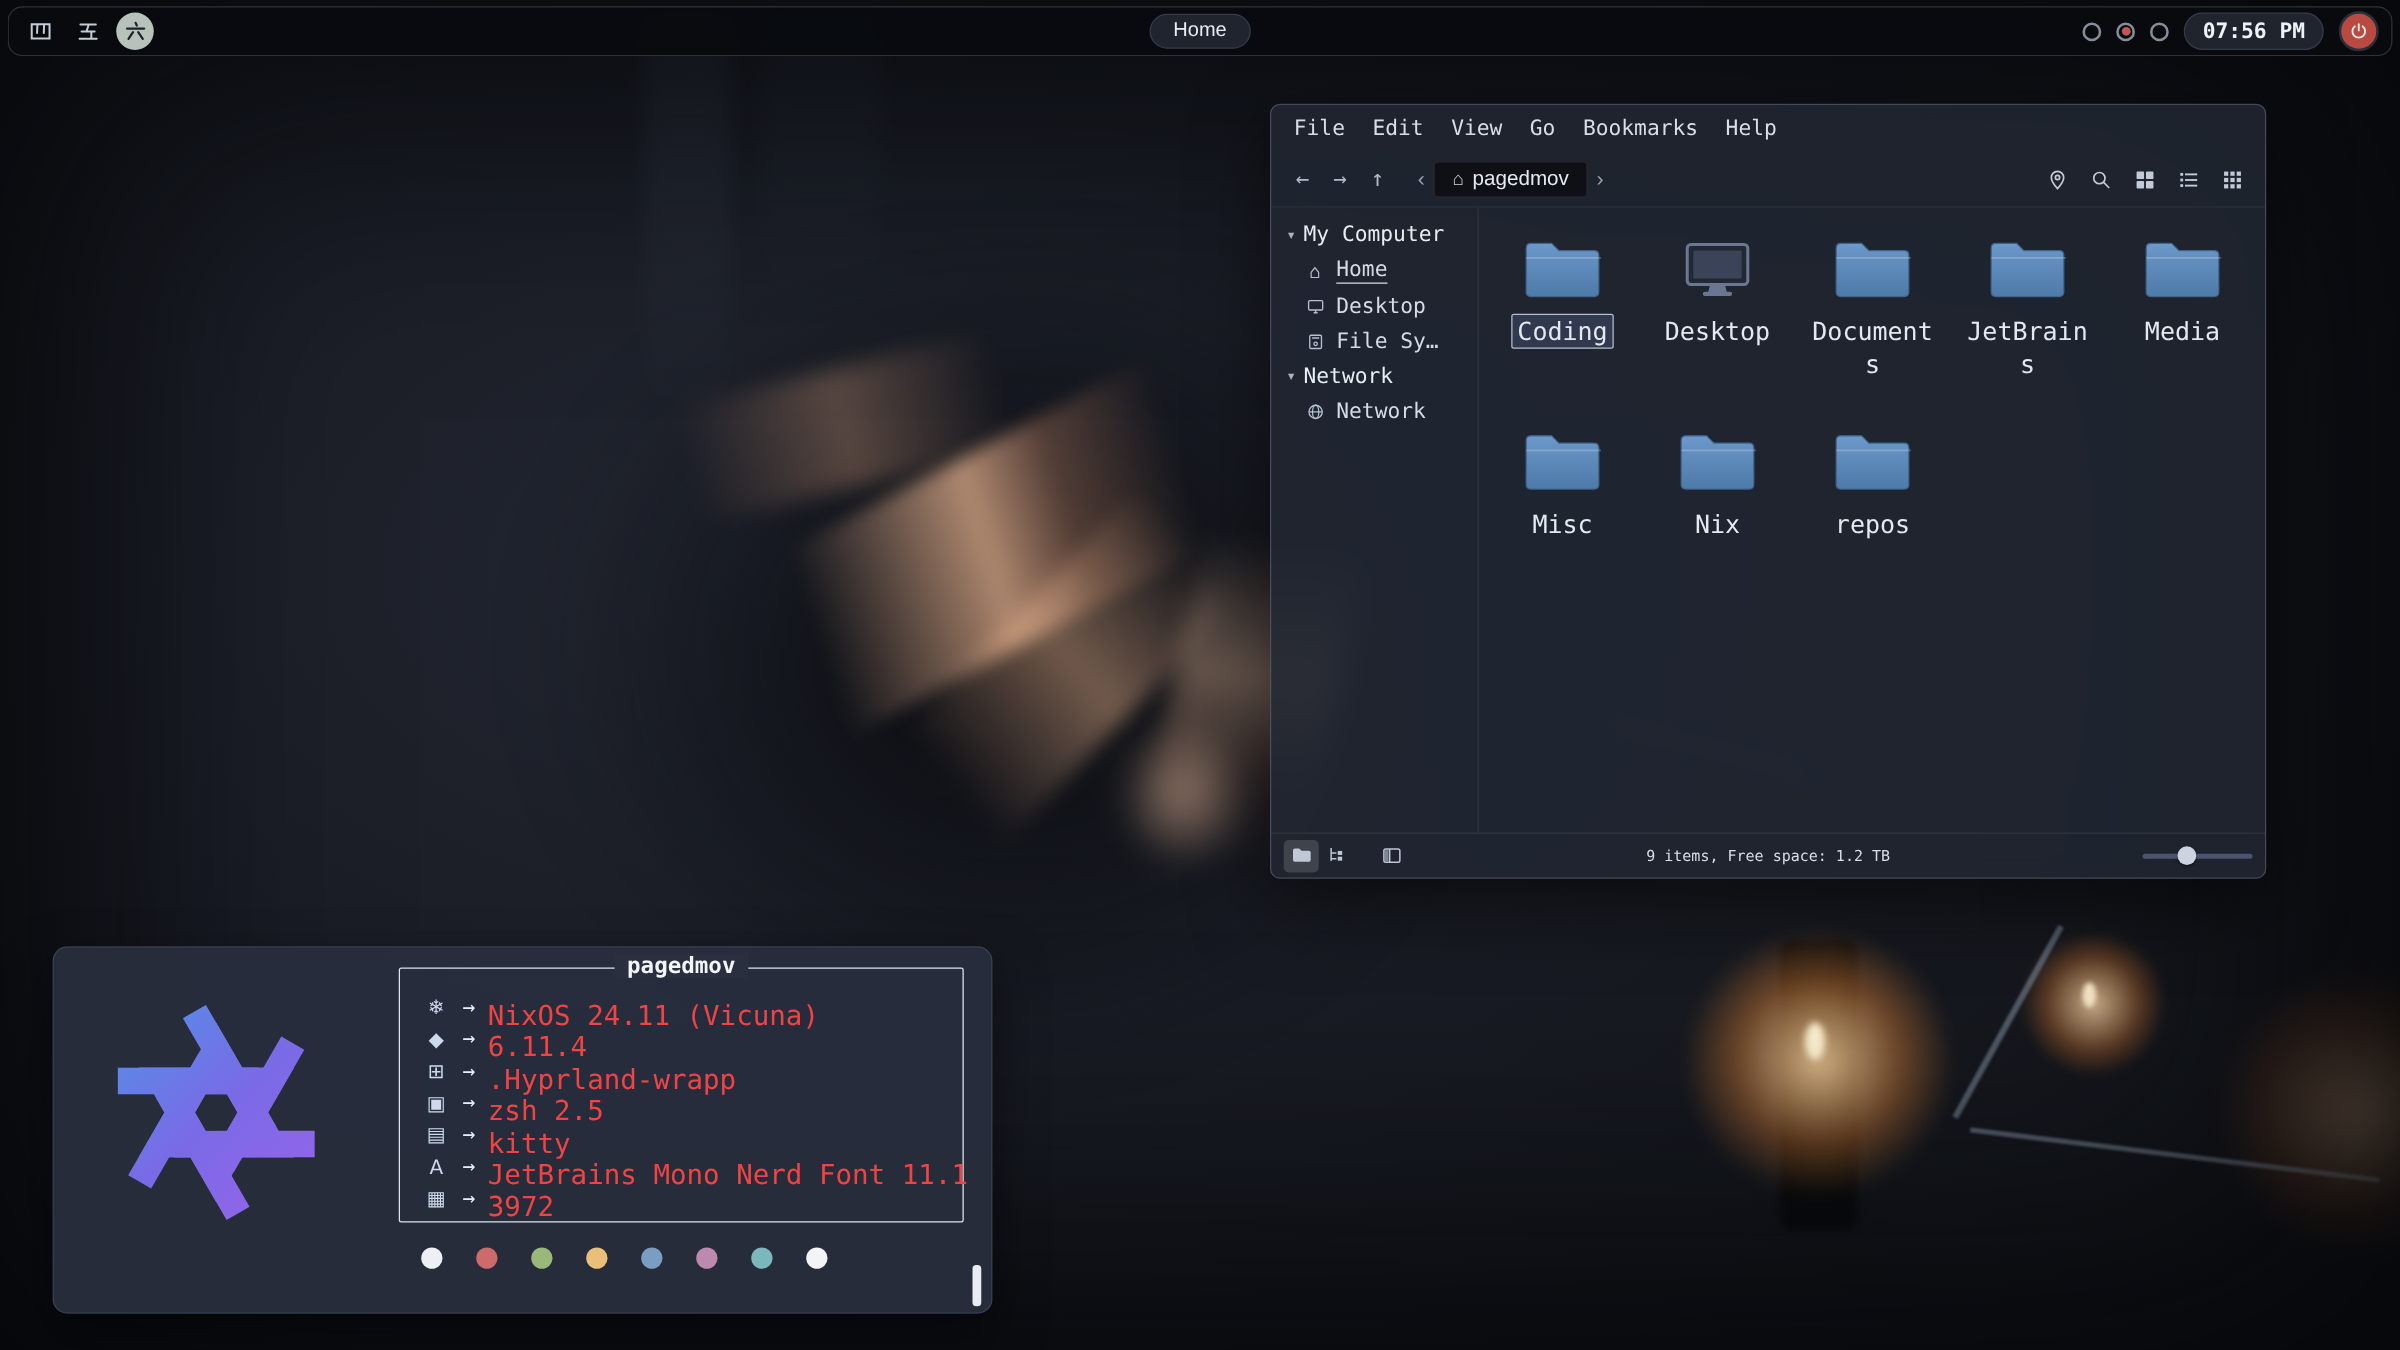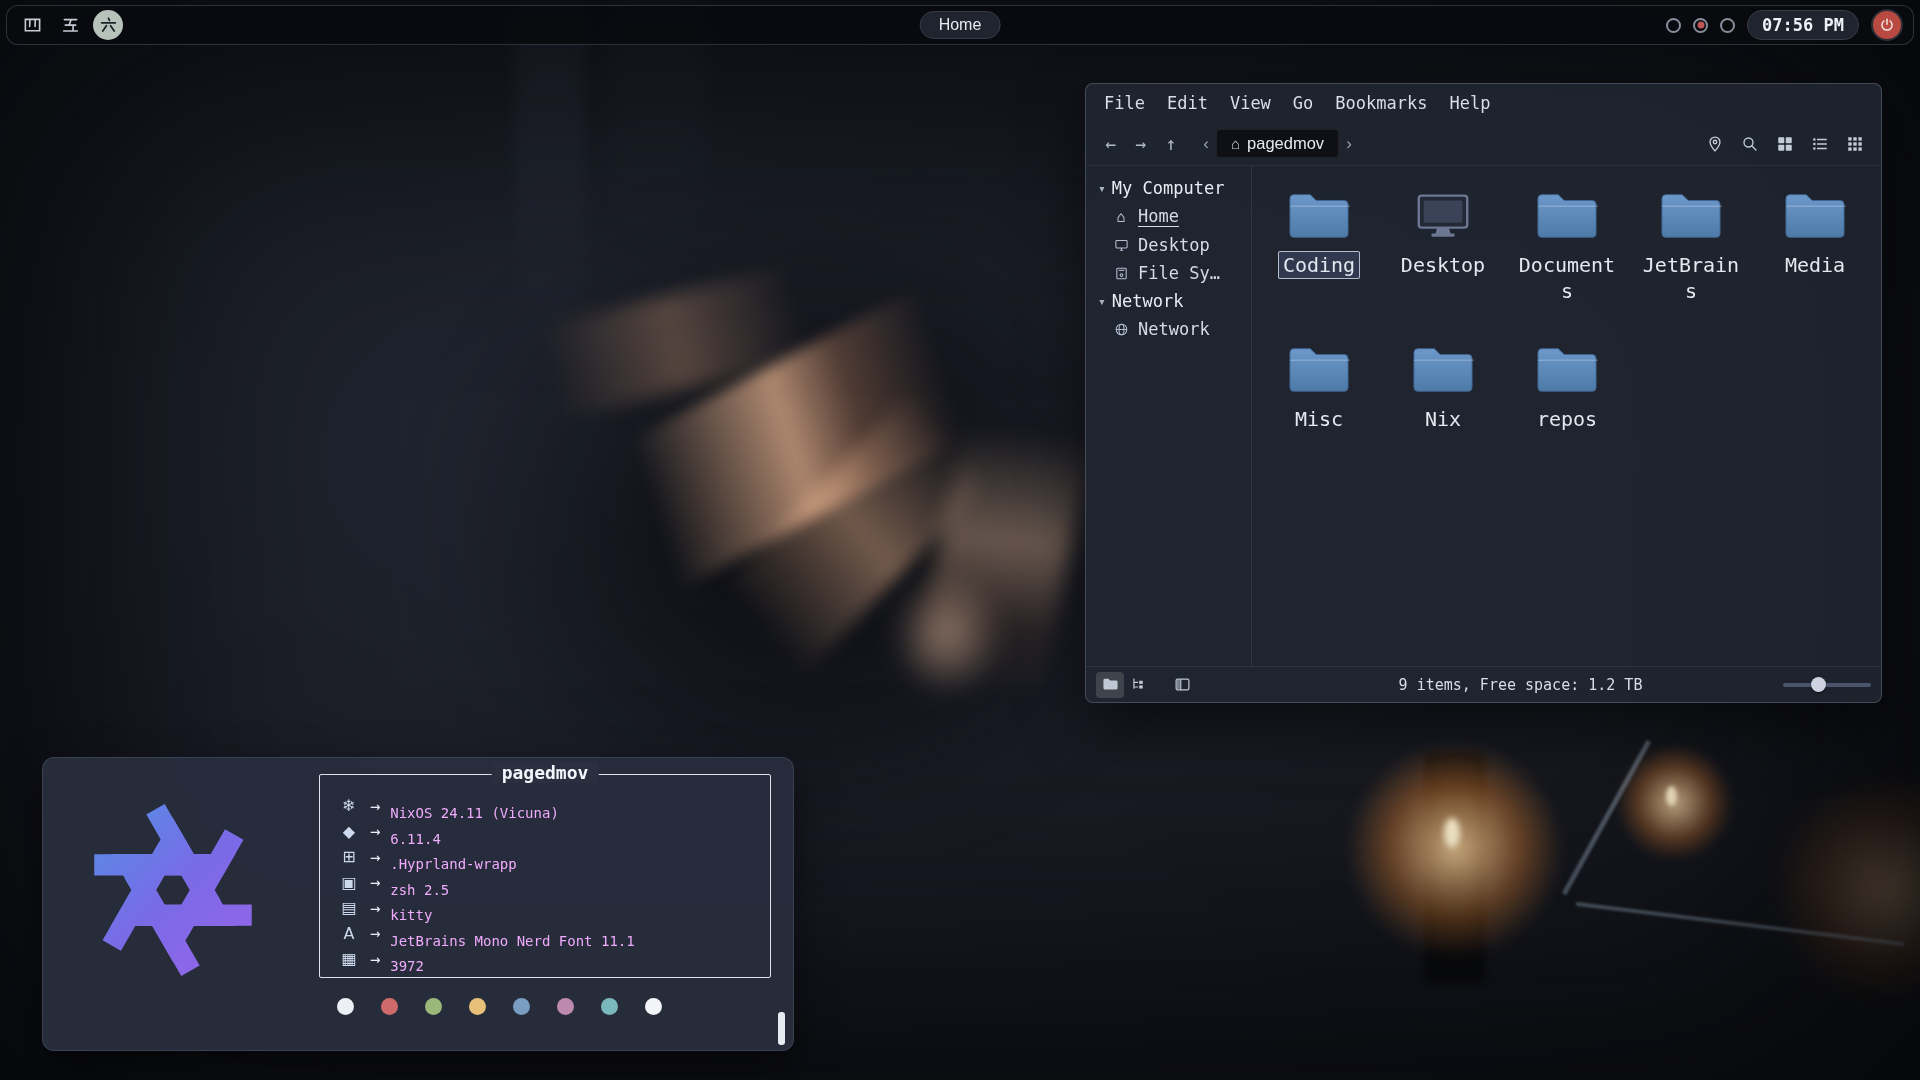--- a/index.html
+++ b/index.html
@@ -58,21 +58,21 @@
   .ring { width:15px; height:15px; border:2px solid #868d9b; border-radius:50%; display:inline-block; position:relative; cursor:pointer; }
   .ring.rec::after { content:""; position:absolute; left:50%; top:50%; transform:translate(-50%,-50%);
     width:7px; height:7px; border-radius:50%; background:#c25555; }
   .clock { background:#20242e; border:1px solid #353b47; color:#eef1f6; font-size:17px; font-weight:bold;
     padding:4px 14px; border-radius:15px; }
   .power { width:32px; height:32px; border-radius:50%; background:#b94a42; border:2px solid #2a2e38;
     display:flex; align-items:center; justify-content:center; cursor:pointer; }
   .power svg { width:16px; height:16px; stroke:#f4e9e7; stroke-width:2.2; fill:none; stroke-linecap:round; }
 
   
-  .fm { position:absolute; left:1085px; top:83px; width:797px; height:620px;
+  .fm { position:absolute; left:1016px; top:83px; width:797px; height:620px;
     background: rgba(33,38,50,.86); backdrop-filter: blur(8px);
     border:1px solid rgba(170,180,200,.28); border-radius:8px;
     box-shadow: 0 22px 60px rgba(0,0,0,.55); display:flex; flex-direction:column; z-index:40; color:#d5dbe6; }
   .fm-menubar { height:38px; display:flex; align-items:center; padding:0 8px; gap:2px; flex:none; }
   .fm-menu-item { background:none; border:none; color:#d8dee9; font:inherit; font-size:17px;
     padding:4px 10px; border-radius:4px; cursor:pointer; }
   .fm-toolbar { height:44px; display:flex; align-items:center; padding:0 10px; flex:none;
     border-bottom:1px solid rgba(255,255,255,.06); }
   .nav-btn { width:30px; height:30px; background:none; border:none; color:#b3bbc9; font-size:18px;
     border-radius:4px; cursor:pointer; font-family:inherit; }
@@ -108,41 +108,41 @@
   .file-cell.selected .file-label { border-color:rgba(205,215,232,.85); background:rgba(95,115,155,.28); }
 
   .fm-status { height:36px; flex:none; border-top:1px solid rgba(255,255,255,.08);
     display:flex; align-items:center; padding:0 10px; position:relative; }
   .st-btn { width:28px; height:26px; background:none; border:none; color:#c0c7d5; border-radius:4px;
     display:flex; align-items:center; justify-content:center; cursor:pointer; }
   .st-btn svg { width:17px; height:17px; stroke:currentColor; fill:none; stroke-width:1.7; }
   .st-btn svg .fill { fill:currentColor; stroke:none; }
   .st-btn.active { background:rgba(255,255,255,.14); }
   .st-btn.lone { margin-left:16px; }
-  .st-text { position:absolute; left:50%; transform:translateX(-50%); font-size:15px; color:#d8dee9;margin-left:37px; }
+  .st-text { position:absolute; left:50%; transform:translateX(-50%); font-size:12px; color:#d8dee9; }
   .zoom-slider { margin-left:auto; width:88px; height:22px; position:relative; cursor:pointer; }
   .zoom-track { position:absolute; left:0; right:0; top:9px; height:4px; background:#4a546e; border-radius:2px; }
   .zoom-knob { position:absolute; top:3px; width:15px; height:15px; margin-left:-7px; border-radius:50%;
     background:#cdd3e0; box-shadow:0 1px 2px rgba(0,0,0,.5); }
 
   
   .fetch { position:absolute; left:42px; top:757px; width:752px; height:294px; z-index:40;
     background: rgba(40,45,61,.97); border:1px solid rgba(130,140,170,.22); border-radius:12px;
     box-shadow: 0 16px 40px rgba(0,0,0,.5); }
   .nix-logo { position:absolute; left:32px; top:34px; width:196px; height:196px; }
   .f-box { position:absolute; left:276px; top:16px; width:452px; height:204px;
     border:1.5px solid #dde3ee; border-radius:2px; }
   .f-title { position:absolute; top:-13px; left:50%; transform:translateX(-50%);
     background:#2a2f40; padding:0 10px; font-size:18px; font-weight:bold; color:#f2f5fa; white-space:nowrap; }
   .f-rows { padding:18px 8px 0 18px; }
   .f-row { height:25.5px; display:flex; align-items:center; gap:10px; }
   .f-ic { width:22px; text-align:center; color:#cdd9ec; font-size:16px;
     font-family:"DejaVu Sans", sans-serif; flex:none; }
   .f-arrow { color:#e9eef6; font-size:17px; }
-  .f-val { color:#f0abfc; font-size:14px; white-space:nowrap;margin-top:15px; }
+  .f-val { color:#ef4444; font-size:22px; white-space:nowrap;margin-top:15px; }
   .palette { position:absolute; left:294px; top:240px; display:flex; gap:27px; }
   .dot { width:17px; height:17px; border-radius:50%; }
   .f-scroll { position:absolute; right:8px; top:254px; width:7px; height:33px; border-radius:3px;
     background:#e8ebf2; cursor:pointer; }
 </style>
 </head>
 <body>
 
 <svg width="0" height="0" style="position:absolute">
   <defs>

